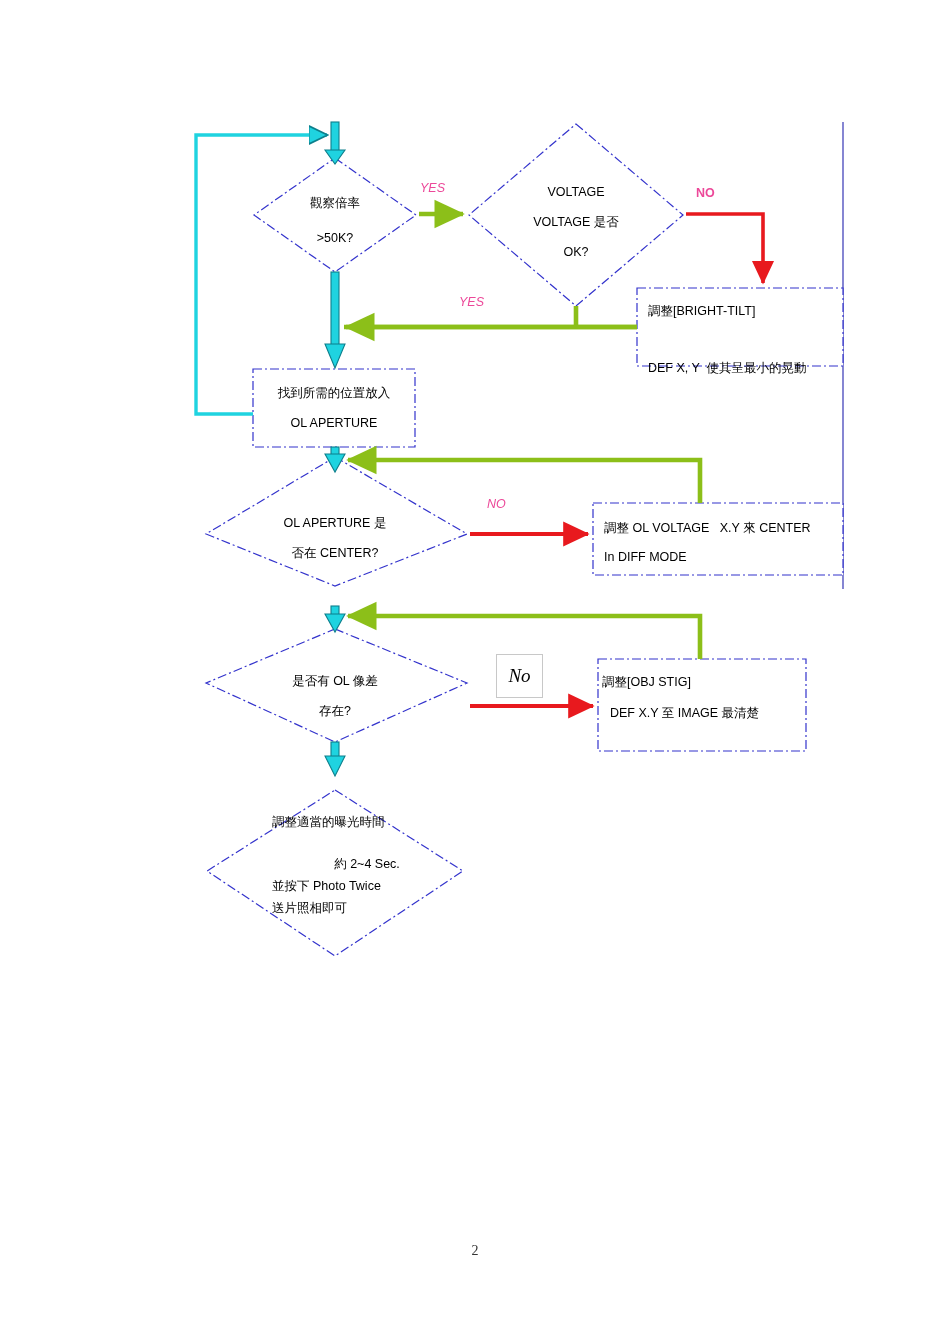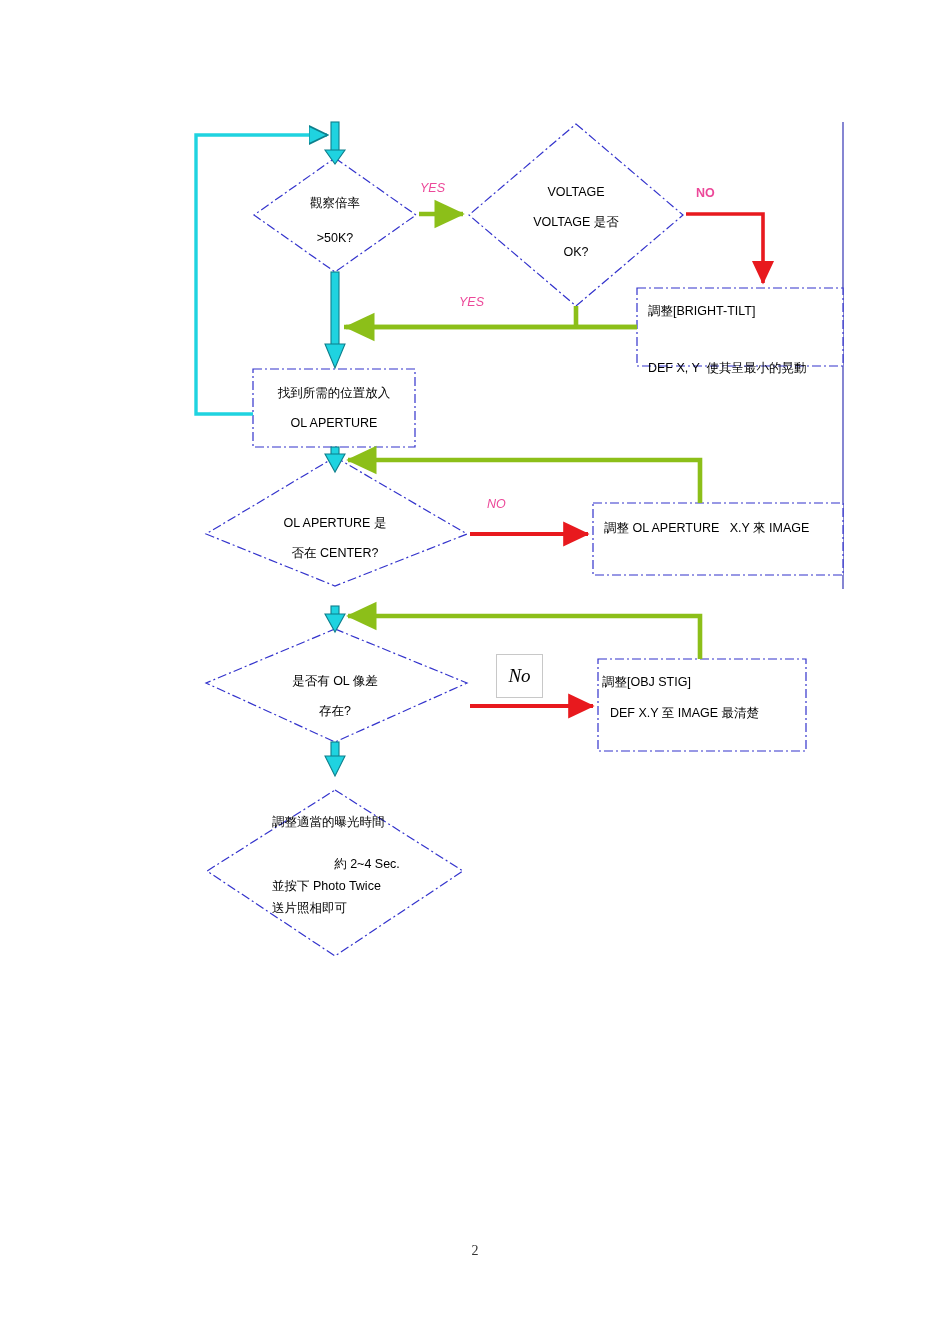--- a/index.html
+++ b/index.html
@@ -162,21 +162,22 @@
 
   <div class="node-text left" style="left:648px; top:301px; width:195px;">調整[BRIGHT-TILT]</div>
   <div class="node-text left" style="left:648px; top:324px; width:195px;margin-top:34px;">DEF X, Y  使其呈最小的晃動</div>
 
   <div class="node-text" style="left:253px; top:383px; width:162px;">找到所需的位置放入</div>
   <div class="node-text" style="left:253px; top:413px; width:162px;">OL APERTURE</div>
 
   <div class="node-text" style="left:255px; top:513px; width:160px;">OL APERTURE 是</div>
   <div class="node-text" style="left:255px; top:543px; width:160px;">否在 CENTER?</div>
 
-  <div class="node-text left" style="left:604px; top:518px; width:245px;">調整 OL APERTURE   X.Y 來 IMAGE</div>
+  <div class="node-text left" style="left:604px; top:518px; width:245px;">調整 OL VOLTAGE   X.Y 來 CENTER</div>
+  <div class="node-text left" style="left:604px; top:547px; width:245px;">In DIFF MODE</div>
 
   <div class="node-text" style="left:255px; top:671px; width:160px;">是否有 OL 像差</div>
   <div class="node-text" style="left:255px; top:701px; width:160px;">存在?</div>
 
   <div class="node-text left" style="left:602px; top:672px; width:200px;">調整[OBJ STIG]</div>
   <div class="node-text left" style="left:610px; top:703px; width:200px;">DEF X.Y 至 IMAGE 最清楚</div>
 
   <div class="node-text left" style="left:272px; top:812px; width:190px;">調整適當的曝光時間</div>
   <div class="node-text left" style="left:272px; top:854px; width:190px;text-align:center;">約 2~4 Sec.</div>
   <div class="node-text left" style="left:272px; top:876px; width:190px;">並按下 Photo Twice</div>

